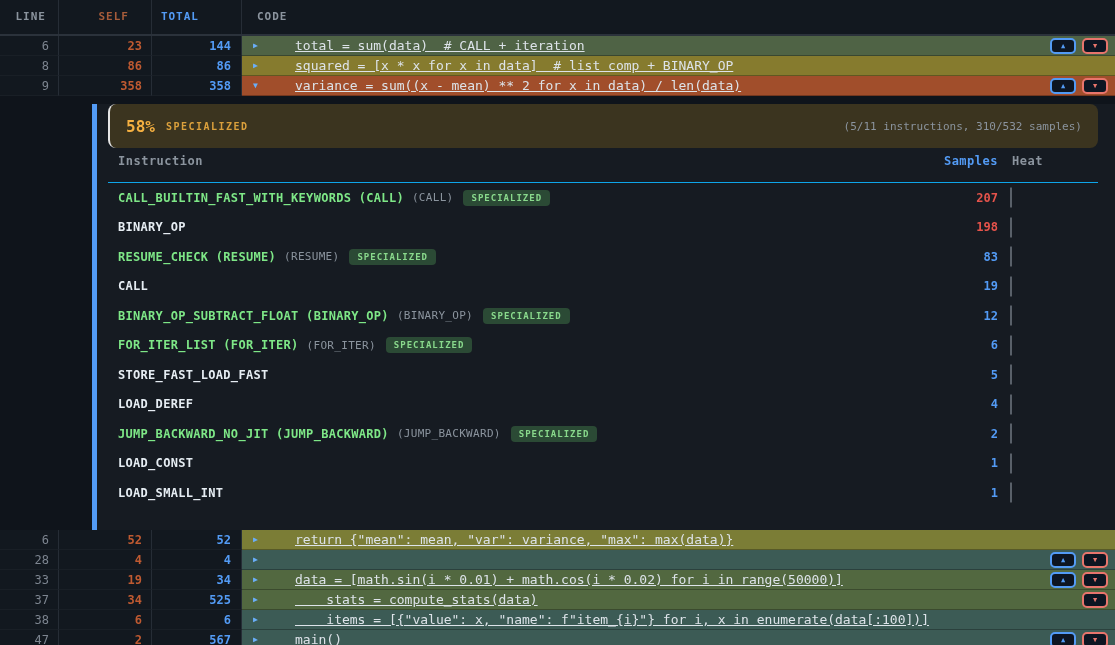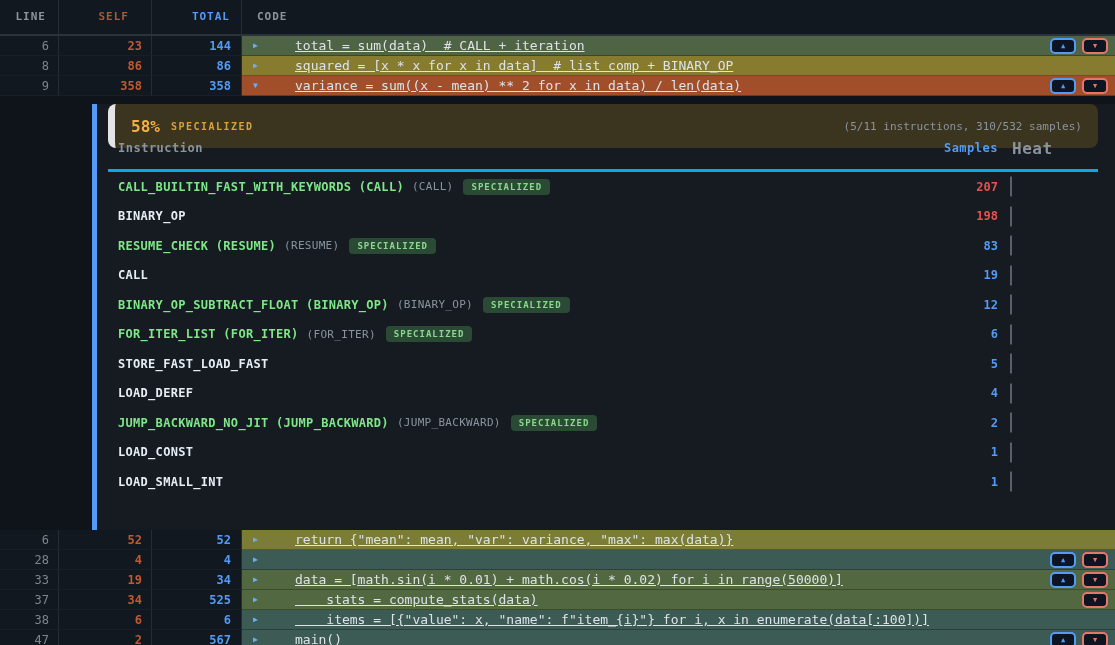--- a/index.html
+++ b/index.html
@@ -6,21 +6,21 @@
   html,body { width: 1115px; height: 645px; background: #0f141b; overflow: hidden;
     font-family: "DejaVu Sans Mono", monospace; }
   .app { width: 1115px; height: 645px; position: relative; }
 
   
   .hdr { display: flex; height: 36px; background: #12181f; border-bottom: 2px solid #2b323b; }
   .hdr .cell { font-size: 11px; font-weight: bold; letter-spacing: 1px; color: #8b949e;
     line-height: 34px; text-align: right; border-right: 1px solid #262d36; }
   .hdr .h-line  { width: 59px;  padding-right: 12px; }
   .hdr .h-self  { width: 93px;  padding-right: 22px; color: #a65c3a; }
-  .hdr .h-total { width: 90px;  padding-right: 11px; color: #539bf5; }
+  .hdr .h-total { width: 90px;  padding-right: 42px; color: #539bf5; }
   .hdr .h-code  { flex: 1; text-align: left; padding-left: 15px; border-right: none; }
 
   
   .crow { display: flex; height: 20px; }
   .crow .num { font-size: 12px; font-weight: bold; line-height: 20px; text-align: right;
     background: #12181f; border-right: 1px solid #262d36; border-bottom: 1px solid rgba(255,255,255,0.03); }
   .crow .n-line  { width: 59px; padding-right: 9px;  color: #7d8590; font-weight: normal; }
   .crow .n-self  { width: 93px; padding-right: 9px;  color: #bf5a31; }
   .crow .n-total { width: 90px; padding-right: 10px; color: #539bf5; }
   .crow .codecell { flex: 1; position: relative; display: flex; align-items: center;
@@ -31,34 +31,34 @@
   .abtn { width: 26px; height: 16px; border-radius: 5px; background: #0d1522;
     display: flex; align-items: center; justify-content: center; font-size: 7px;
     border: 2px solid; cursor: pointer; }
   .abtn.up   { border-color: #539bf5; color: #539bf5; }
   .abtn.down { border-color: #e8756c; color: #e8756c; }
 
   
   .panel { height: 426px; margin-left: 92px; background: #161b22;
     border-left: 5px solid #539bf5; padding: 0 17px 0 11px; }
   .banner { margin-top: 8px; height: 44px; background: #3b341f;
-    border-left: 7px solid #e5e5e5; border-radius: 8px;
+    border-left: 2px solid #e5e5e5; border-radius: 8px;
     display: flex; align-items: center; padding: 0 16px; }
   .banner .pct { font-size: 16px; font-weight: bold; color: #f5b041; }
   .banner .spec { margin-left: 11px; font-size: 10px; font-weight: bold;
     letter-spacing: 1.5px; color: #dba03c; }
   .banner .note { margin-left: auto; font-size: 11px; color: #8b949e; }
 
-  .ithead { display: flex; align-items: center; height: 22px;
-    border-bottom: 3px solid #0ea5e9; padding-bottom: 21px; }
+  .ithead { margin-top: 13px; display: flex; align-items: center; height: 22px;
+    border-bottom: 1px solid #0ea5e9; padding-bottom: 21px; }
   .ithead .t-name { flex: 1; padding-left: 10px; font-size: 12px; font-weight: bold;
     letter-spacing: 0.5px; color: #8b949e; }
   .ithead .t-samples { width: 72px; text-align: right; font-size: 12px; font-weight: bold;
     color: #539bf5; letter-spacing: 0.5px; }
-  .ithead .t-heat { width: 100px; padding-left: 14px; font-size: 16px; font-weight: bold;
+  .ithead .t-heat { width: 100px; padding-left: 14px; font-size: 12px; font-weight: bold;
     color: #8b949e; letter-spacing: 0.5px; }
 
   .irow { display: flex; align-items: center; height: 29.5px; }
   .irow .iname { flex: 1; padding-left: 10px; font-size: 12px; font-weight: bold;
     letter-spacing: 0.3px; color: #e6edf3; display: flex; align-items: center; white-space: nowrap; }
   .irow .iname.green { color: #7ee787; }
   .irow .ibase { margin-left: 8px; font-size: 11px; font-weight: normal; color: #8b949e; }
   .badge { margin-left: 10px; font-size: 9px; font-weight: bold; letter-spacing: 1px;
     color: #89d98c; background: #2b4a35; border-radius: 4px; padding: 3px 8px; }
   .irow .isamples { width: 72px; text-align: right; font-size: 12px; font-weight: bold; color: #539bf5; }

